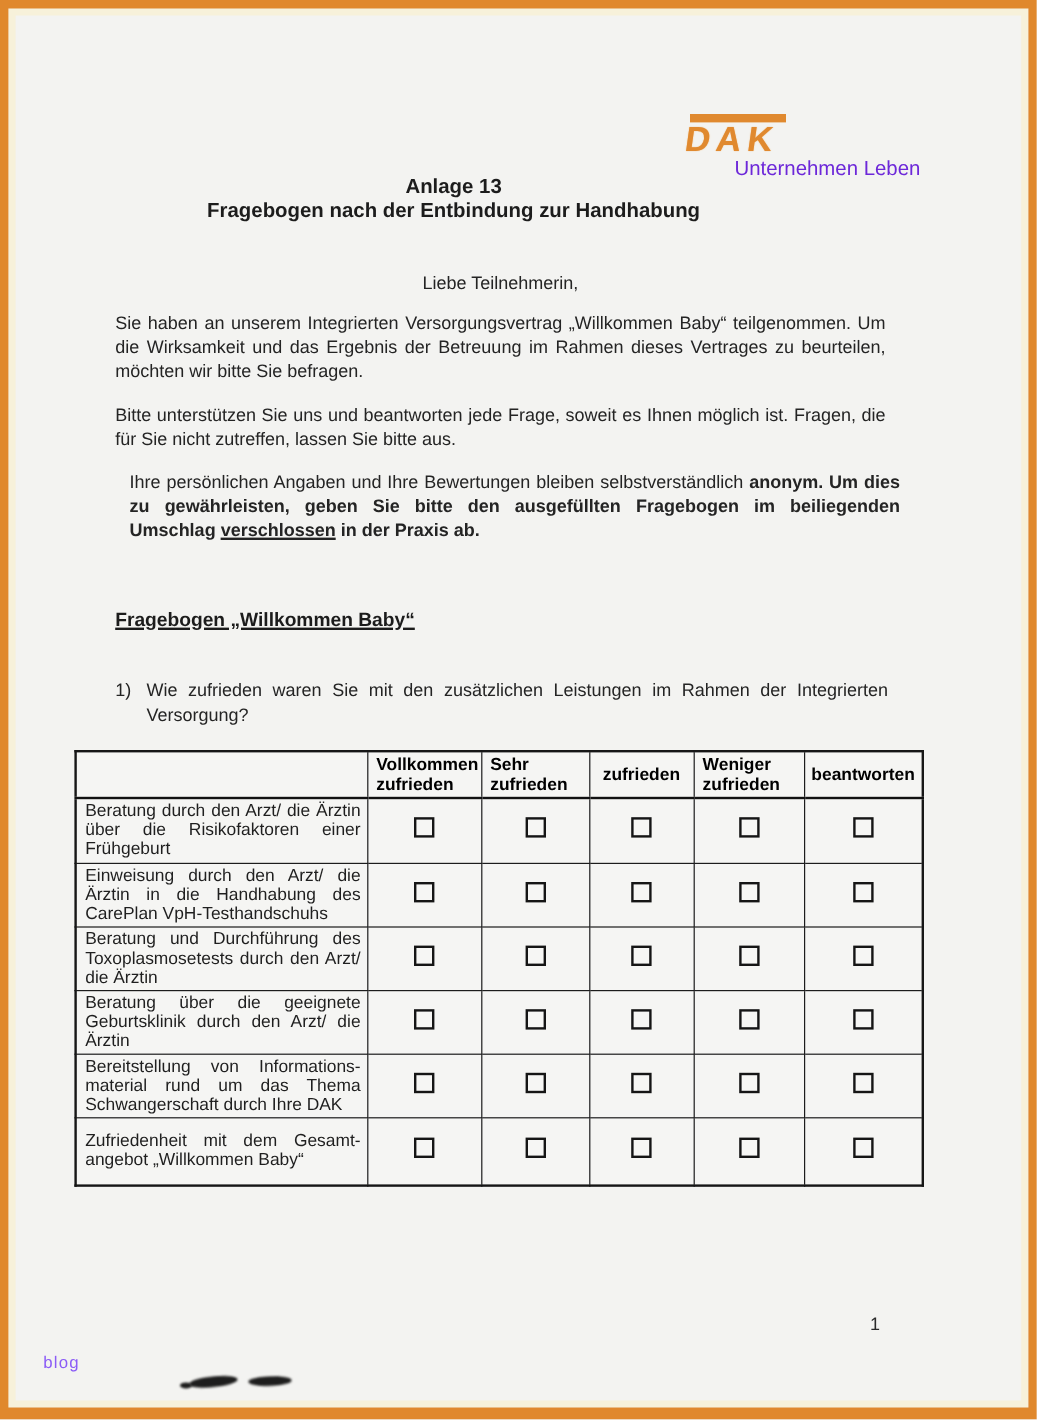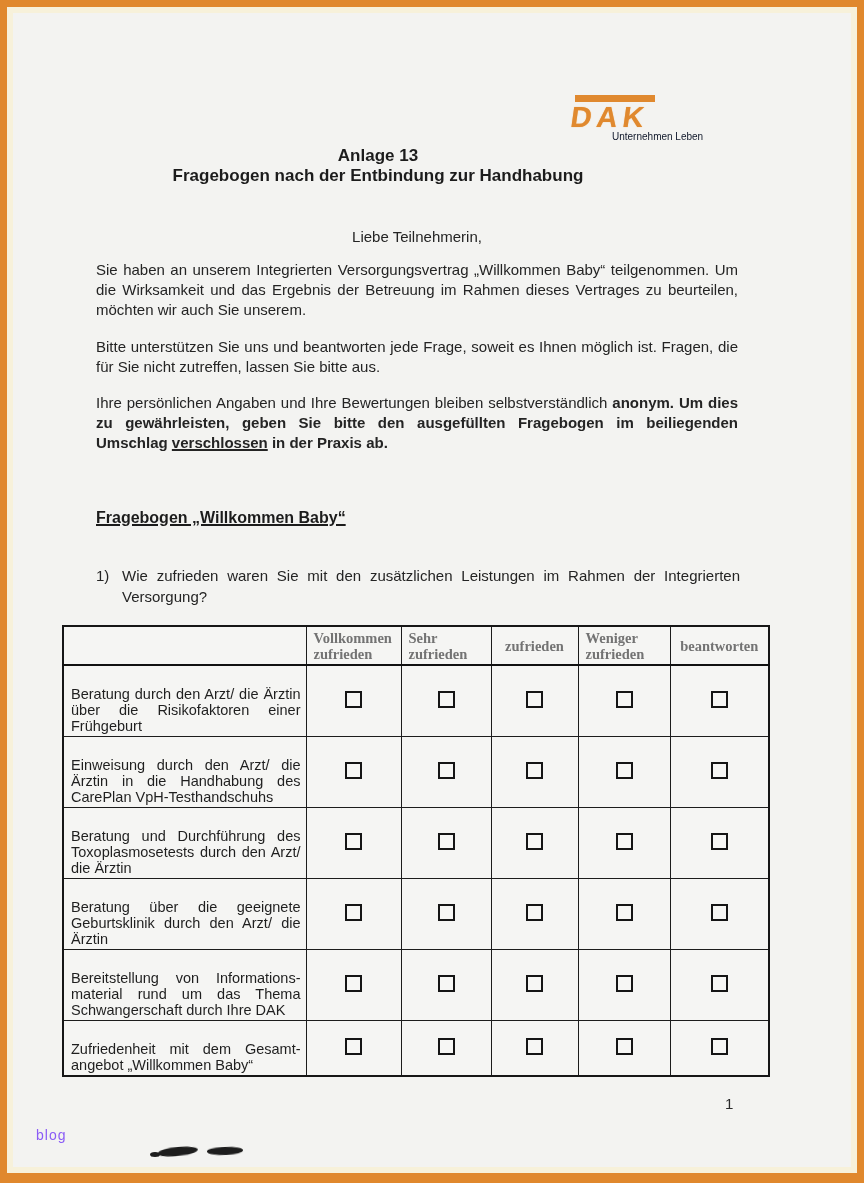--- a/index.html
+++ b/index.html
@@ -18,46 +18,46 @@
   }
   
   .logo { position:absolute; left:571px; top:95px; }
   .logo-bar { width:80px; height:7px; background:#e0892f; margin-left:4px; }
   .logo-text {
     font-weight:bold; font-size:29px; line-height:28px;
     color:#e0892f; letter-spacing:5px;
     transform:skewX(-8deg); margin-top:1px;
     text-shadow:0 0 1px #f0b068;
   }
-  .tagline { position:absolute; left:612px; top:131px; font-size:10px; color:#0f172a; }
+  .tagline { position:absolute; left:612px; top:131px; font-size:17px; color:#6d28d9; }
   
   .title-block { position:absolute; left:0; top:146px; width:756px; text-align:center;
     font-weight:bold; font-size:17px; line-height:20px; color:#1c1c1c; }
   
   .block { position:absolute; left:96px; width:642px; font-size:15px; line-height:20px; text-align:justify; }
   .salutation { top:227px; text-align:center; }
   .p1 { top:260px; }
   .p2 { top:337px; }
-  .p3 { top:393px; }
+  .p3 { top:393px;margin-left:12px; }
   .b  { font-weight:bold; }
   .u  { text-decoration:underline; text-decoration-thickness:1.5px; }
   .section-heading { position:absolute; left:96px; top:509px; font-size:16px; font-weight:bold;
     text-decoration:underline; text-decoration-thickness:1.5px; color:#1c1c1c; }
   .question { position:absolute; left:96px; top:565px; width:644px; font-size:15px; line-height:21px; }
   .qnum { position:absolute; left:0; top:0; }
   .qtext { margin-left:26px; text-align:justify; }
   
   .tablewrap { position:absolute; left:62px; top:625px; }
   table { border-collapse:collapse; table-layout:fixed; width:706px;
     border:2px solid #161616; background:#f5f5f3; }
   th, td { border:1px solid #1c1c1c; overflow:hidden; }
   thead th { border-bottom:2px solid #111; font-size:14.5px; line-height:16px;
-    font-weight:bold; color:#737373; height:33px; padding:2px 4px;font-family:Liberation Serif, serif; }
+    font-weight:bold; color:#000000; height:33px; padding:2px 4px; }
   .th-left { text-align:left; padding-left:7px; }
-  td.lbl { font-size:14.5px; line-height:16px; padding:20px 5px 2px 7px;
+  td.lbl { font-size:14.5px; line-height:16px; padding:2px 5px 2px 7px;
     text-align:justify; vertical-align:middle; color:#1f1f1f; }
   td.cbcell { text-align:center; vertical-align:middle; }
   .cb { display:inline-block; width:13px; height:13px; border:2px solid #151515;
     background:#f6f6f4; }
   
   .pagenum { position:absolute; left:725px; top:1095px; font-size:15px; color:#2a2a2a; }
   .faint { position:absolute; left:36px; top:1127px; font-size:14px; color:#8b5cf6; letter-spacing:1px; }
   .smudge { position:absolute; background:#1d1d1d; filter:blur(0.7px); }
   .smudge.s1 { left:158px; top:1147px; width:40px; height:9px; border-radius:55% 45% 60% 40%; transform:rotate(-4deg); }
   .smudge.s1b{ left:150px; top:1152px; width:10px; height:5px; border-radius:50%; }
@@ -74,21 +74,21 @@
 </div>
 <div class="tagline">Unternehmen Leben</div>
 
 <div class="title-block">
   <div>Anlage 13</div>
   <div>Fragebogen nach der Entbindung zur Handhabung</div>
 </div>
 
 <div class="block salutation">Liebe Teilnehmerin,</div>
 
-<div class="block p1">Sie haben an unserem Integrierten Versorgungsvertrag „Willkommen Baby“ teilgenommen. Um die Wirksamkeit und das Ergebnis der Betreuung im Rahmen dieses Vertrages zu beurteilen, möchten wir auch Sie unserem.</div>
+<div class="block p1">Sie haben an unserem Integrierten Versorgungsvertrag „Willkommen Baby“ teilgenommen. Um die Wirksamkeit und das Ergebnis der Betreuung im Rahmen dieses Vertrages zu beurteilen, möchten wir bitte Sie befragen.</div>
 
 <div class="block p2">Bitte unterstützen Sie uns und beantworten jede Frage, soweit es Ihnen möglich ist. Fragen, die für Sie nicht zutreffen, lassen Sie bitte aus.</div>
 
 <div class="block p3"><span>Ihre persönlichen Angaben und Ihre Bewertungen bleiben selbstverständlich </span><span class="b">anonym.</span><span class="b"> Um dies zu gewährleisten, geben Sie bitte den ausgefüllten Fragebogen im beiliegenden Umschlag </span><span class="b u">verschlossen</span><span class="b"> in der Praxis ab.</span></div>
 
 <div class="section-heading">Fragebogen „Willkommen Baby“</div>
 
 <div class="question">
   <span class="qnum">1)</span>
   <div class="qtext">Wie zufrieden waren Sie mit den zusätzlichen Leistungen im Rahmen der Integrierten Versorgung?</div>
@@ -148,21 +148,21 @@
       <td class="cbcell"><span class="cb"></span></td>
     </tr>
     <tr style="height:48px">
       <td class="lbl">Bereitstellung von Informations-material rund um das Thema Schwangerschaft durch Ihre DAK</td>
       <td class="cbcell"><span class="cb"></span></td>
       <td class="cbcell"><span class="cb"></span></td>
       <td class="cbcell"><span class="cb"></span></td>
       <td class="cbcell"><span class="cb"></span></td>
       <td class="cbcell"><span class="cb"></span></td>
     </tr>
-    <tr style="height:42px">
+    <tr style="height:57px">
       <td class="lbl">Zufriedenheit mit dem Gesamt-angebot „Willkommen Baby“</td>
       <td class="cbcell"><span class="cb"></span></td>
       <td class="cbcell"><span class="cb"></span></td>
       <td class="cbcell"><span class="cb"></span></td>
       <td class="cbcell"><span class="cb"></span></td>
       <td class="cbcell"><span class="cb"></span></td>
     </tr>
   </tbody>
 </table>
 </div>

